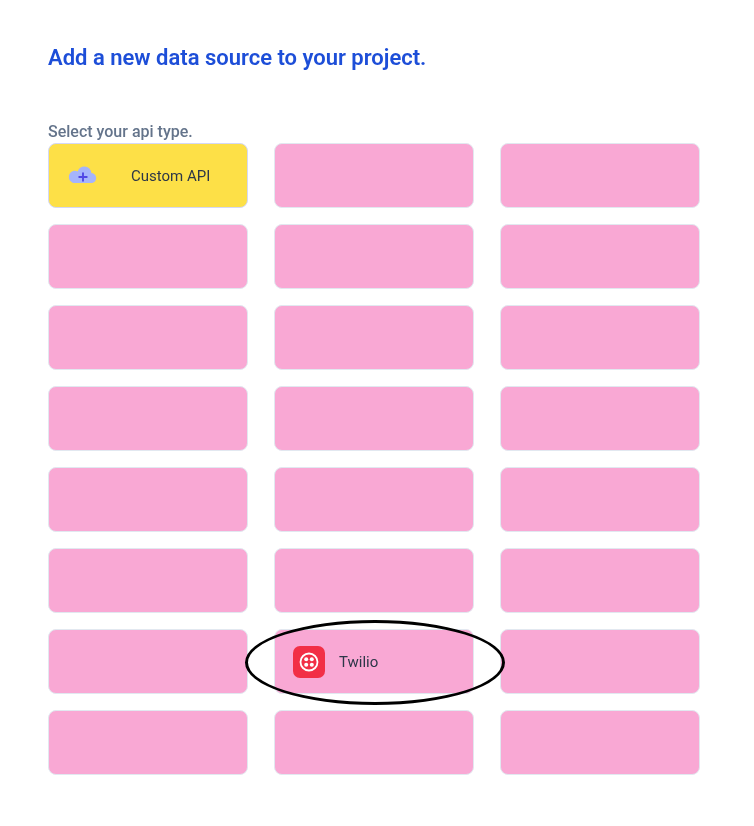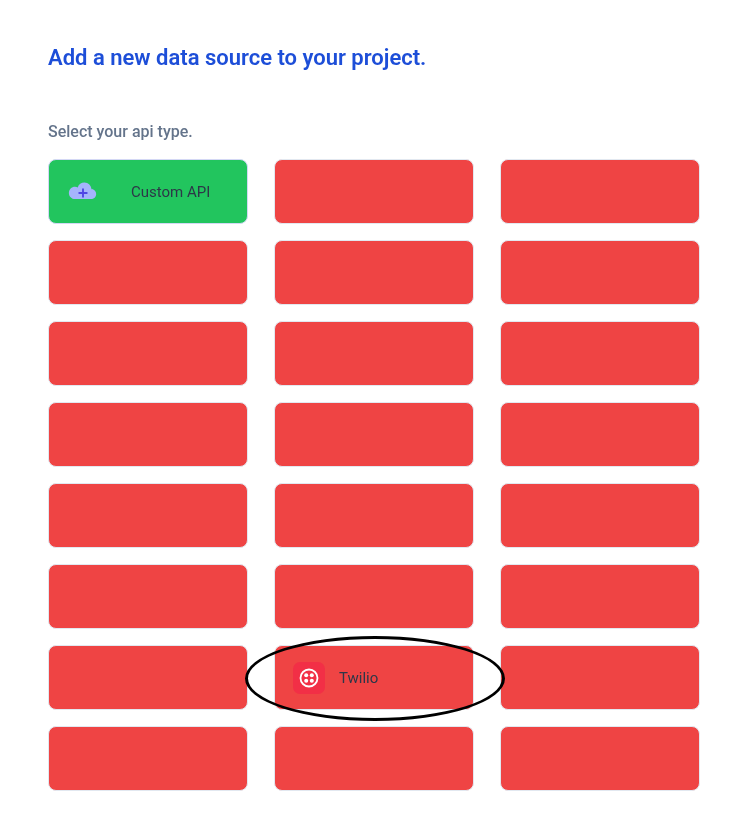--- a/index.html
+++ b/index.html
@@ -18,41 +18,41 @@
     .page-title {
       font-size: 22px;
       font-weight: 600;
       color: #1d4ed8;
       margin-bottom: 52px;
     }
     .subtitle {
       font-size: 16px;
       font-weight: 500;
       color: #64748b;
-      margin-bottom: 18px;
+      margin-bottom: 2px;
     }
     .grid {
       display: grid;
       grid-template-columns: repeat(3, 200px);
       gap: 16px 26px;
     }
     .card {
       height: 65px;
       border: 1px solid #e2e8f0;
       border-radius: 8px;
-      background: #ef4444;
+      background: #f9a8d4;
       display: flex;
       align-items: center;
       padding: 0 18px;
       cursor: pointer;
       position: relative;
       gap: 14px;
     }
     .card.selected {
-      background: #22c55e;
+      background: #fde047;
       border-color: #d4d8f5;
       gap: 32px;
     }
     .card-label {
       font-size: 15px;
       color: #2d3748;
       font-weight: 400;
     }
     .icon-box {
       width: 32px;

